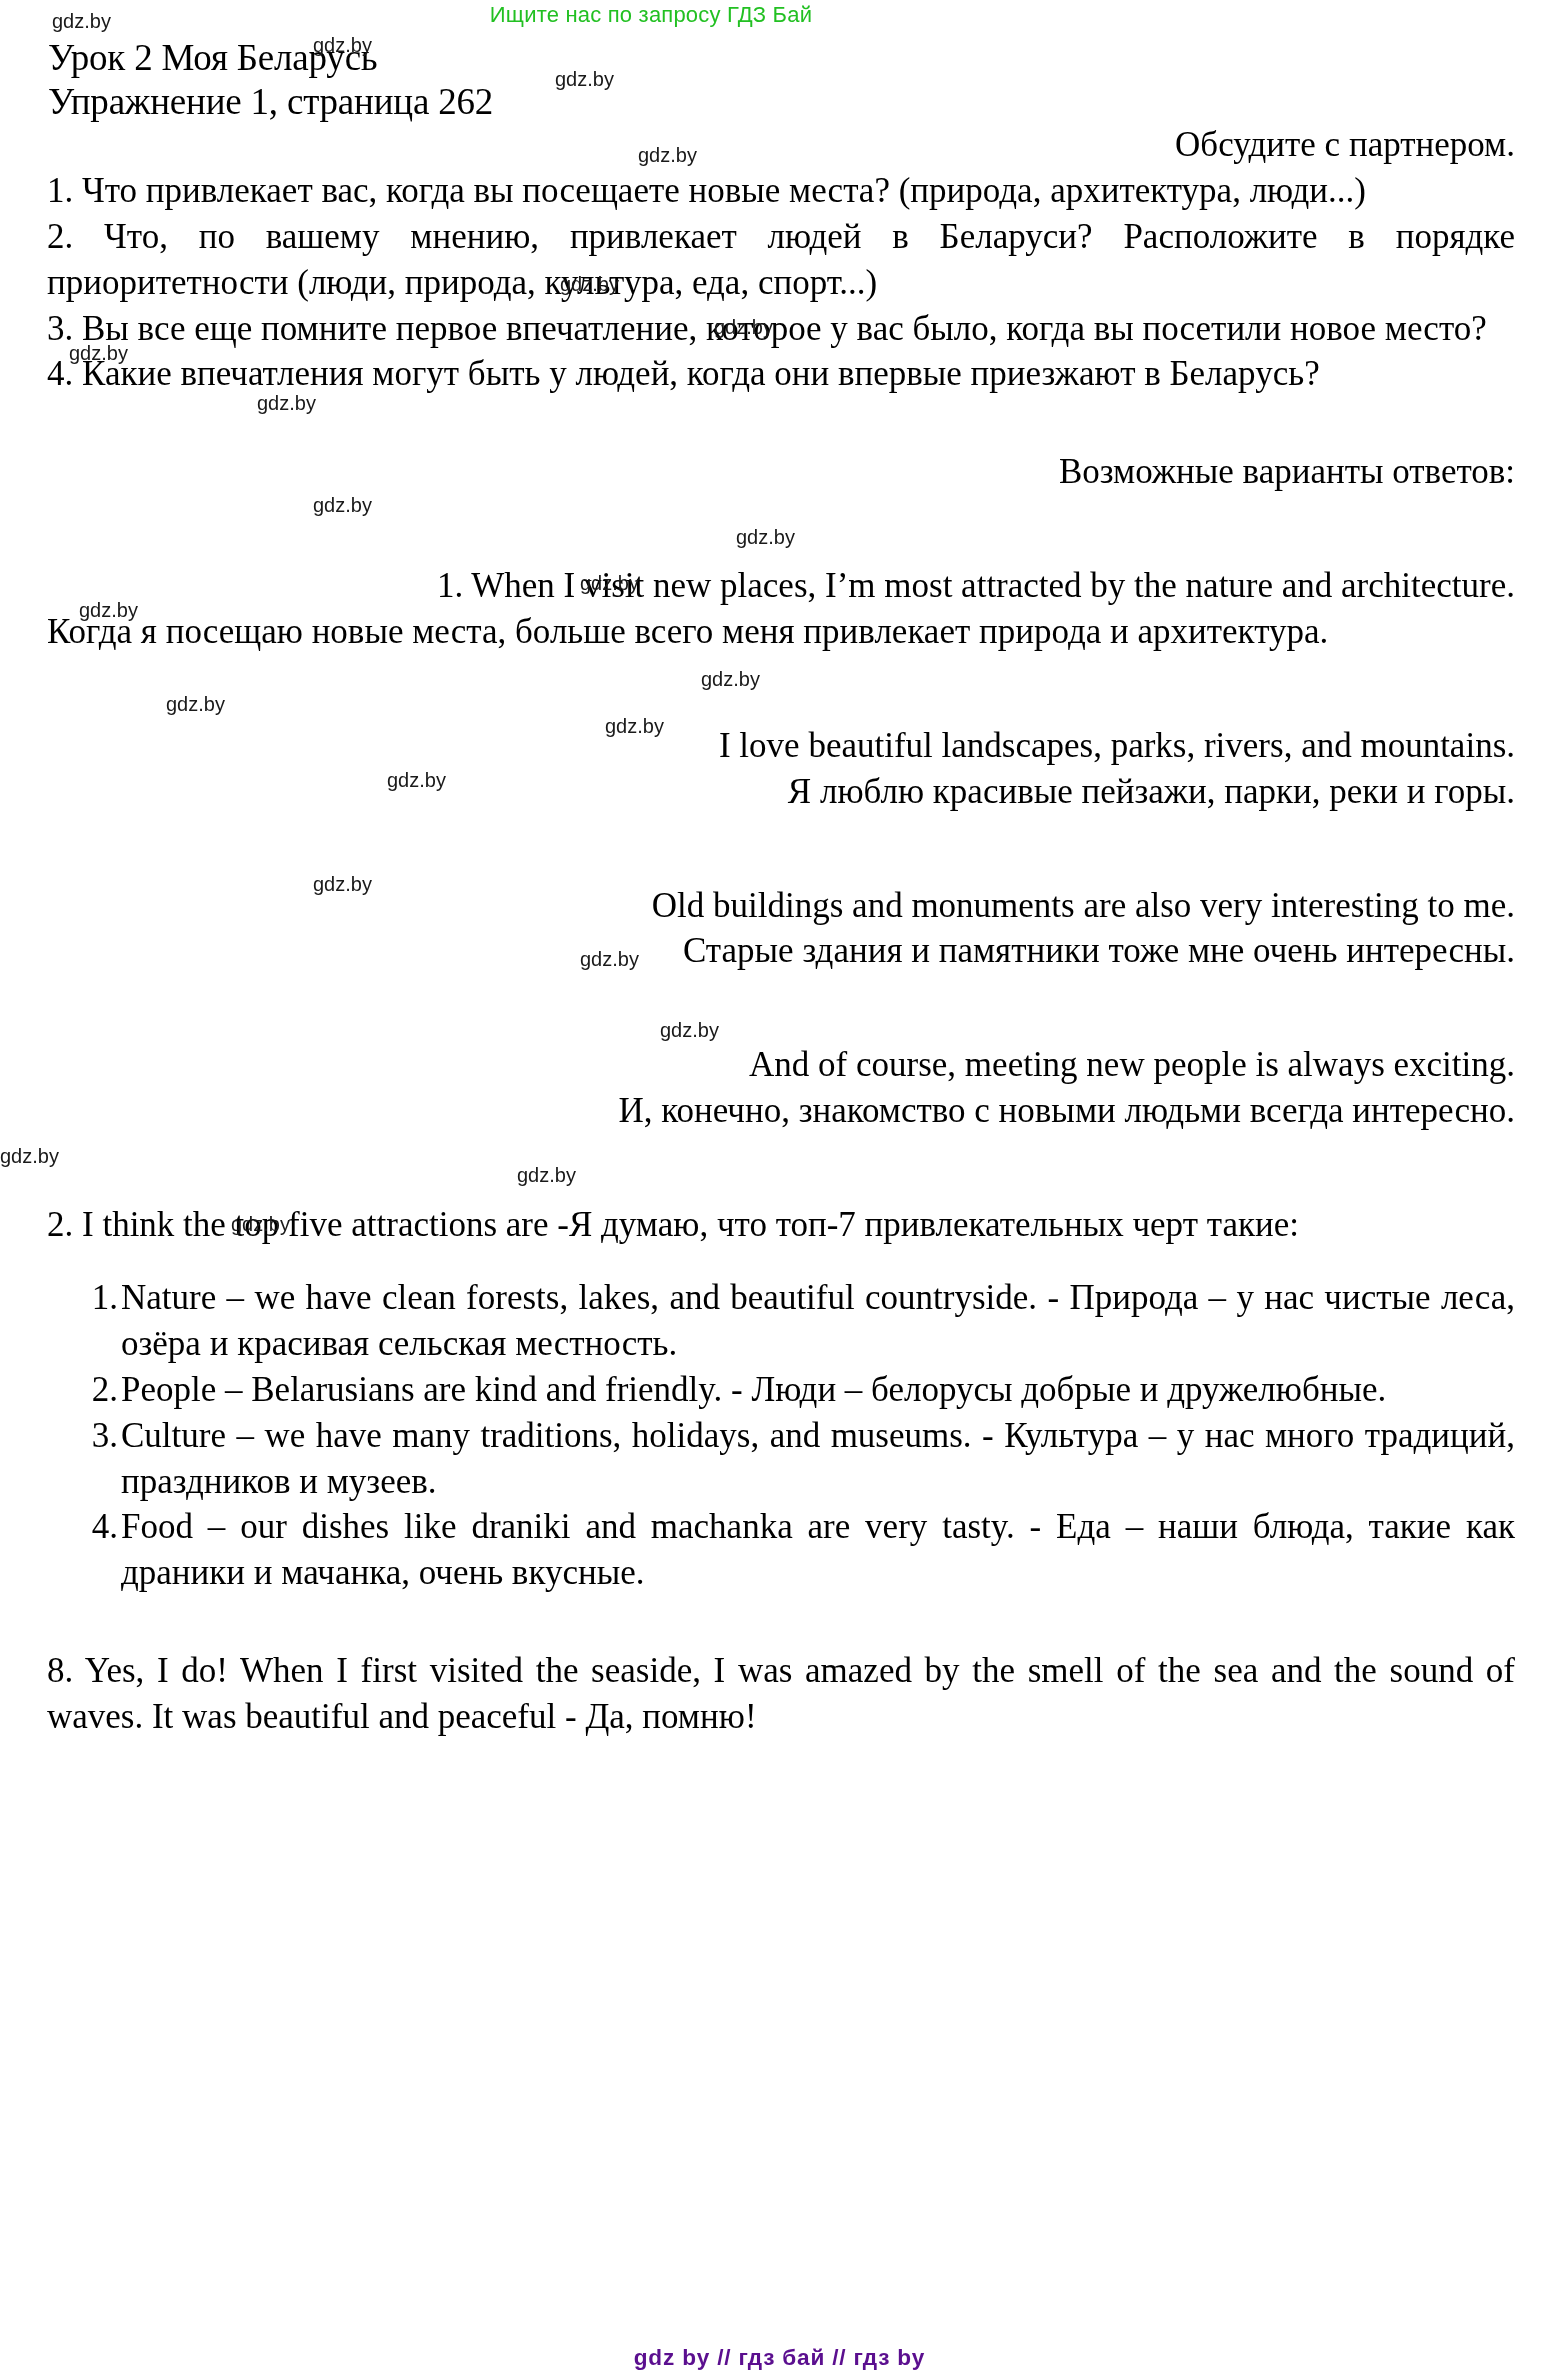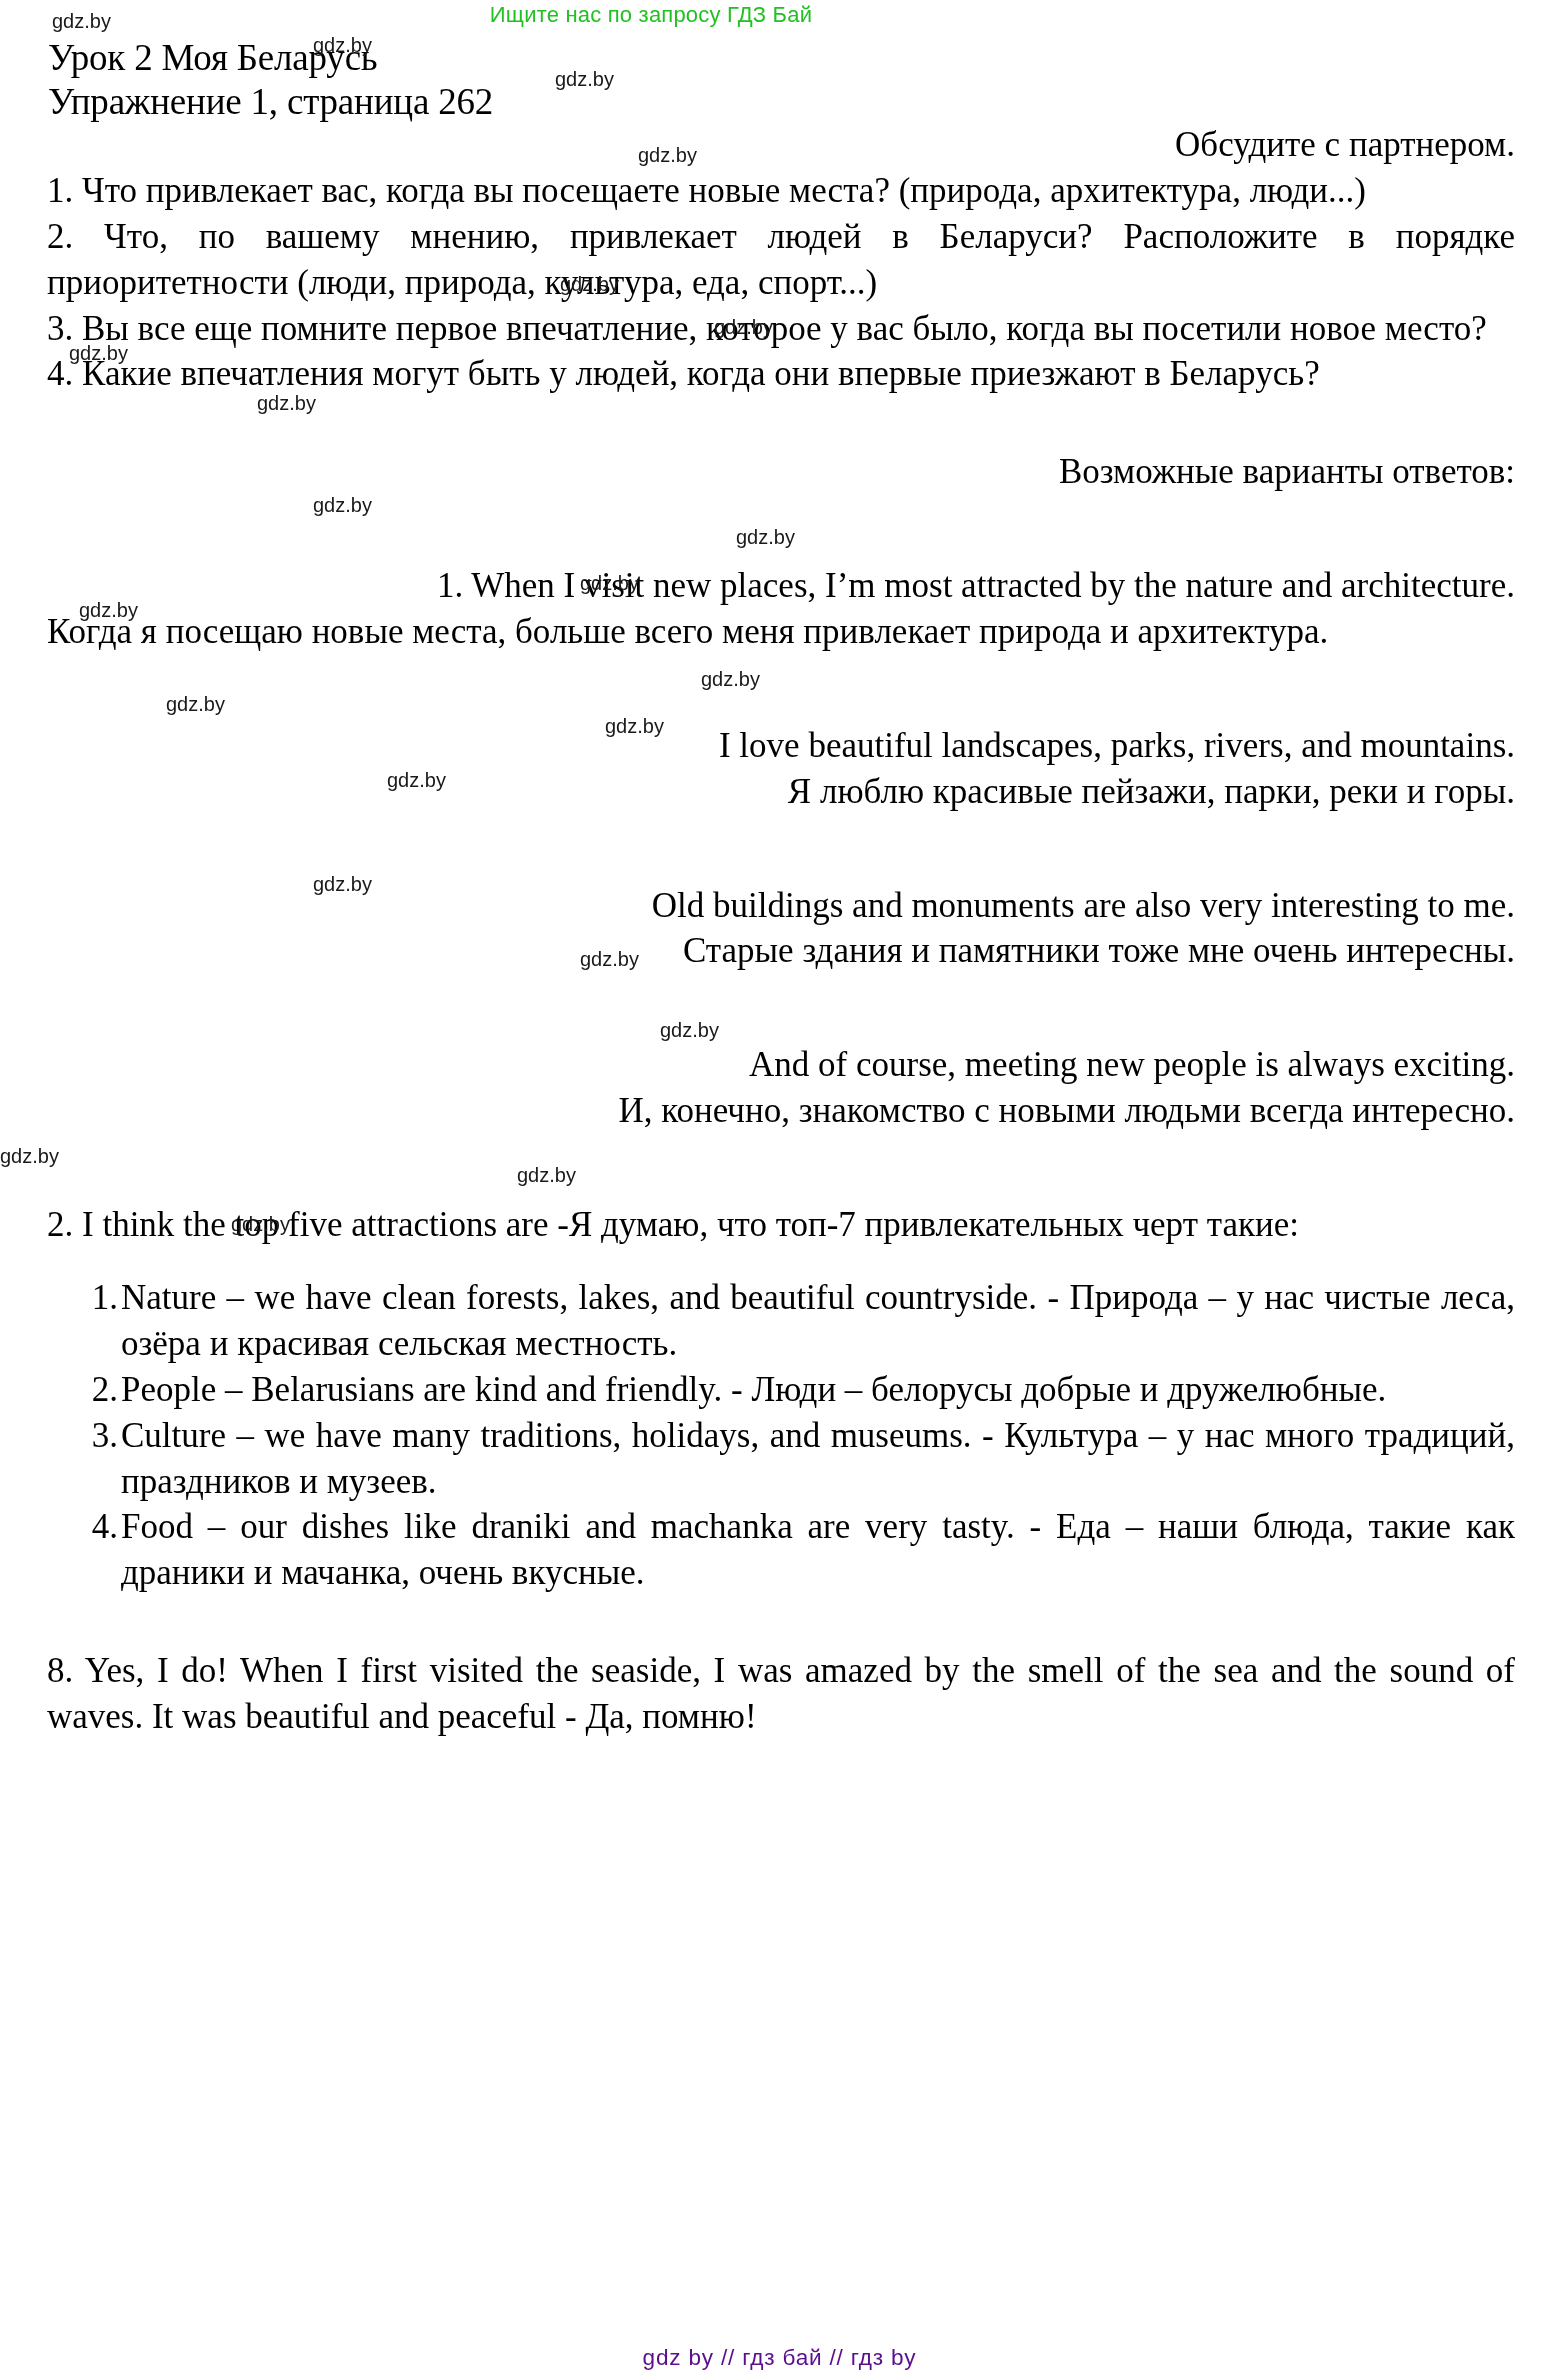--- a/index.html
+++ b/index.html
@@ -93,20 +93,21 @@
   
   .footer {
     position: absolute;
     bottom: 6.5px;
     left: 0;
     width: 1559px;
     text-align: center;
     font-family: "Liberation Sans", "DejaVu Sans", sans-serif;
     font-size: 22.6px;
     letter-spacing: 0.8px;
+    font-weight: bold;
   }
 </style>
 </head>
 <body>
 
 <div class="promo-banner" style="color: rgb(34, 192, 34);">Ищите нас по запросу ГДЗ Бай</div>
 
 <div class="page">
 
   <h1 class="doc-heading">Урок 2 Моя Беларусь</h1>

